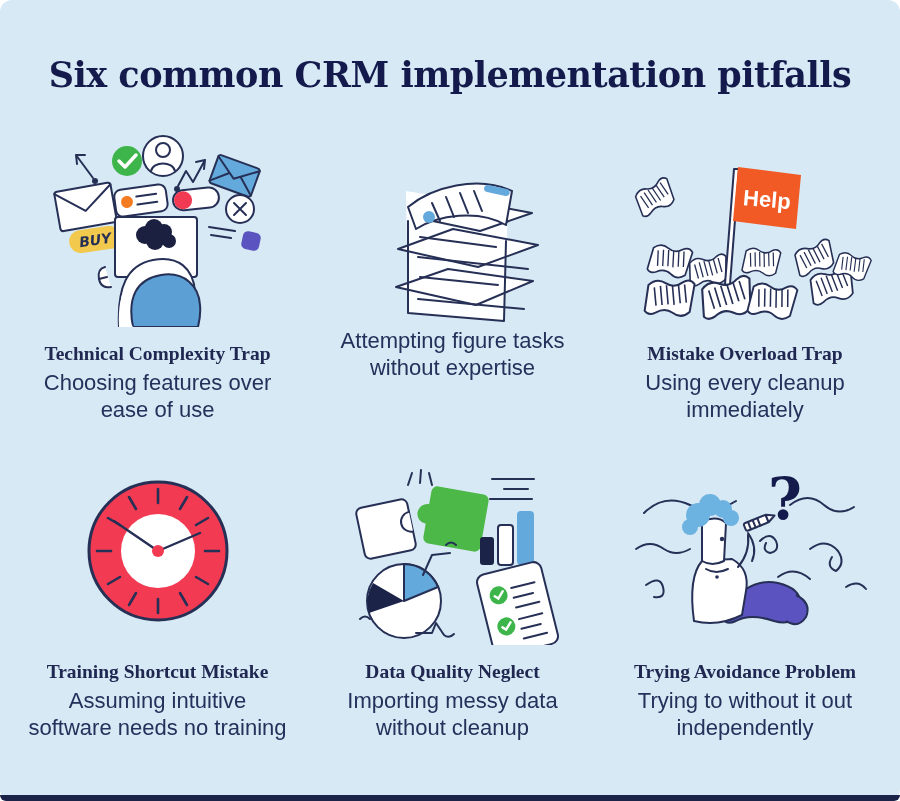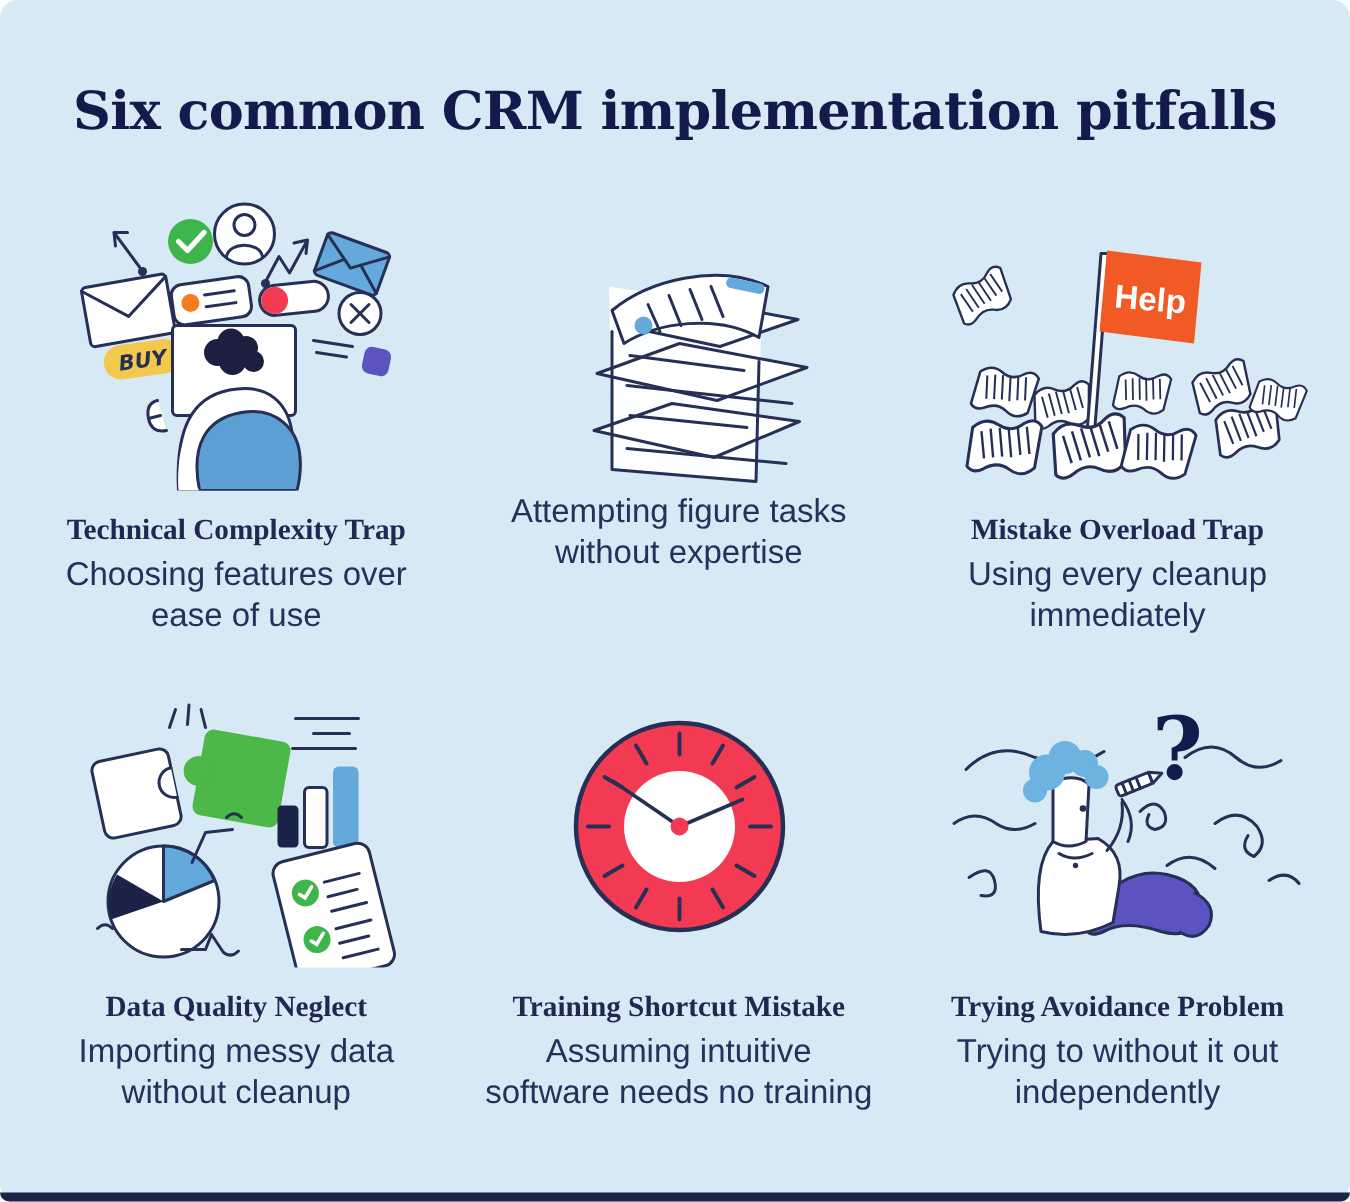--- a/index.html
+++ b/index.html
@@ -211,71 +211,20 @@
           <use href="#paper" transform="translate(44,148) rotate(4) scale(1.0)"></use>
           <use href="#paper" transform="translate(96,152) rotate(-8) scale(1.05)"></use>
           <use href="#paper" transform="translate(150,150) rotate(10) scale(0.95)"></use>
           <use href="#paper" transform="translate(204,144) rotate(-12) scale(0.9)"></use>
           <use href="#paper" transform="translate(236,120) rotate(16) scale(0.7)"></use>
         </svg>
       </div>
       <div class="cell-title">Mistake Overload Trap</div>
       <p class="cell-desc">Using every cleanup
 immediately</p>
-    </div>
-
-    <div class="cell row2">
-      <div class="art">
-        <svg width="250" height="188" viewBox="0 0 250 188">
-
-          <path class="ln" d="M84,16 L80,28 M93,13 L92,26 M101,16 L104,28"></path>
-
-          <g>
-            <g transform="rotate(-12 58 72)">
-              <rect class="fw" x="32" y="46" width="52" height="52" rx="6"></rect>
-              <path class="fw" d="M84,60 a10,10 0 0 0 0,20" fill="#d7e9f4"></path>
-            </g>
-            <g transform="rotate(10 128 62)">
-              <rect x="99" y="33" width="58" height="58" rx="6" fill="#4cb847"></rect>
-              <circle cx="99" cy="62" r="10" fill="#4cb847"></circle>
-            </g>
-          </g>
-
-          <path class="ln" d="M164,22 L206,22 M176,32 L200,32 M162,42 L204,42"></path>
-
-          <g>
-            <rect x="152" y="80" width="14" height="28" rx="3" fill="#1b2448"></rect>
-            <rect class="fw" x="170" y="68" width="15" height="40" rx="3"></rect>
-            <rect x="189" y="54" width="17" height="54" rx="4" fill="#64a9dc"></rect>
-          </g>
-
-          <g>
-            <circle class="fw" cx="76" cy="144" r="37"></circle>
-            <path d="M76,144 L76,107 A37,37 0 0 1 110,130 Z" fill="#64a9dc" stroke="#262f55" stroke-width="2" stroke-linejoin="round"></path>
-            <path d="M76,144 L41,156 A37,37 0 0 1 45,126 Z" fill="#1b2448"></path>
-            <path class="ln" d="M95,118 L104,98 L122,96"></path>
-            <path class="ln" d="M118,88 q5,-5 10,0"></path>
-            <path class="ln" d="M32,162 q5,-5 10,0"></path>
-            <path class="ln" d="M88,176 L104,176 L108,166 L116,178 q5,4 10,-1"></path>
-          </g>
-
-          <g transform="rotate(-14 190 150)">
-            <rect class="fw" x="156" y="110" width="66" height="84" rx="8"></rect>
-            <circle cx="174" cy="134" r="9" fill="#3db54a"></circle>
-            <path d="M170,134 l3,3 l6,-6" stroke="#ffffff" stroke-width="2.4" fill="none" stroke-linecap="round"></path>
-            <path class="ln" d="M188,130 L212,130 M188,140 L208,140 M188,150 L212,150"></path>
-            <circle cx="174" cy="166" r="9" fill="#3db54a"></circle>
-            <path d="M170,166 l3,3 l6,-6" stroke="#ffffff" stroke-width="2.4" fill="none" stroke-linecap="round"></path>
-            <path class="ln" d="M188,162 L212,162 M188,172 L208,172 M188,182 L212,182"></path>
-          </g>
-        </svg>
-      </div>
-      <div class="cell-title">Data Quality Neglect</div>
-      <p class="cell-desc">Importing messy data
-without cleanup</p>
     </div>
 
     <div class="cell row2">
       <div class="art">
         <svg width="240" height="188" viewBox="0 0 240 188">
           <g>
             <circle cx="120" cy="94" r="69" fill="#f23b52" stroke="#262f55" stroke-width="3"></circle>
             <circle cx="120" cy="94" r="37" fill="#ffffff"></circle>
             <g stroke="#262f55" stroke-width="2.6" stroke-linecap="round">
               <line x1="120" y1="32" x2="120" y2="46"></line>
@@ -297,20 +246,71 @@
           </g>
         </svg>
       </div>
       <div class="cell-title">Training Shortcut Mistake</div>
       <p class="cell-desc">Assuming intuitive
 software needs no training</p>
     </div>
 
     <div class="cell row2">
       <div class="art">
+        <svg width="250" height="188" viewBox="0 0 250 188">
+
+          <path class="ln" d="M84,16 L80,28 M93,13 L92,26 M101,16 L104,28"></path>
+
+          <g>
+            <g transform="rotate(-12 58 72)">
+              <rect class="fw" x="32" y="46" width="52" height="52" rx="6"></rect>
+              <path class="fw" d="M84,60 a10,10 0 0 0 0,20" fill="#d7e9f4"></path>
+            </g>
+            <g transform="rotate(10 128 62)">
+              <rect x="99" y="33" width="58" height="58" rx="6" fill="#4cb847"></rect>
+              <circle cx="99" cy="62" r="10" fill="#4cb847"></circle>
+            </g>
+          </g>
+
+          <path class="ln" d="M164,22 L206,22 M176,32 L200,32 M162,42 L204,42"></path>
+
+          <g>
+            <rect x="152" y="80" width="14" height="28" rx="3" fill="#1b2448"></rect>
+            <rect class="fw" x="170" y="68" width="15" height="40" rx="3"></rect>
+            <rect x="189" y="54" width="17" height="54" rx="4" fill="#64a9dc"></rect>
+          </g>
+
+          <g>
+            <circle class="fw" cx="76" cy="144" r="37"></circle>
+            <path d="M76,144 L76,107 A37,37 0 0 1 110,130 Z" fill="#64a9dc" stroke="#262f55" stroke-width="2" stroke-linejoin="round"></path>
+            <path d="M76,144 L41,156 A37,37 0 0 1 45,126 Z" fill="#1b2448"></path>
+            <path class="ln" d="M95,118 L104,98 L122,96"></path>
+            <path class="ln" d="M118,88 q5,-5 10,0"></path>
+            <path class="ln" d="M32,162 q5,-5 10,0"></path>
+            <path class="ln" d="M88,176 L104,176 L108,166 L116,178 q5,4 10,-1"></path>
+          </g>
+
+          <g transform="rotate(-14 190 150)">
+            <rect class="fw" x="156" y="110" width="66" height="84" rx="8"></rect>
+            <circle cx="174" cy="134" r="9" fill="#3db54a"></circle>
+            <path d="M170,134 l3,3 l6,-6" stroke="#ffffff" stroke-width="2.4" fill="none" stroke-linecap="round"></path>
+            <path class="ln" d="M188,130 L212,130 M188,140 L208,140 M188,150 L212,150"></path>
+            <circle cx="174" cy="166" r="9" fill="#3db54a"></circle>
+            <path d="M170,166 l3,3 l6,-6" stroke="#ffffff" stroke-width="2.4" fill="none" stroke-linecap="round"></path>
+            <path class="ln" d="M188,162 L212,162 M188,172 L208,172 M188,182 L212,182"></path>
+          </g>
+        </svg>
+      </div>
+      <div class="cell-title">Data Quality Neglect</div>
+      <p class="cell-desc">Importing messy data
+without cleanup</p>
+    </div>
+
+    <div class="cell row2">
+      <div class="art">
         <svg width="270" height="188" viewBox="0 0 270 188">
 
           <text x="158" y="62" font-family="DejaVu Serif, serif" font-size="58" font-weight="bold" fill="#141b4c">?</text>
 
           <g class="ln" stroke-width="1.8">
             <path d="M34,56 Q54,36 80,48 Q104,58 126,44"></path>
             <path d="M180,48 Q198,34 214,48 Q228,60 244,50"></path>
             <path d="M26,92 Q40,82 54,92 Q66,100 80,92"></path>
             <path d="M200,92 Q216,80 228,94 Q236,106 226,114 Q216,110 222,100"></path>
             <path d="M36,128 Q50,118 53,130 Q56,142 44,140"></path>

